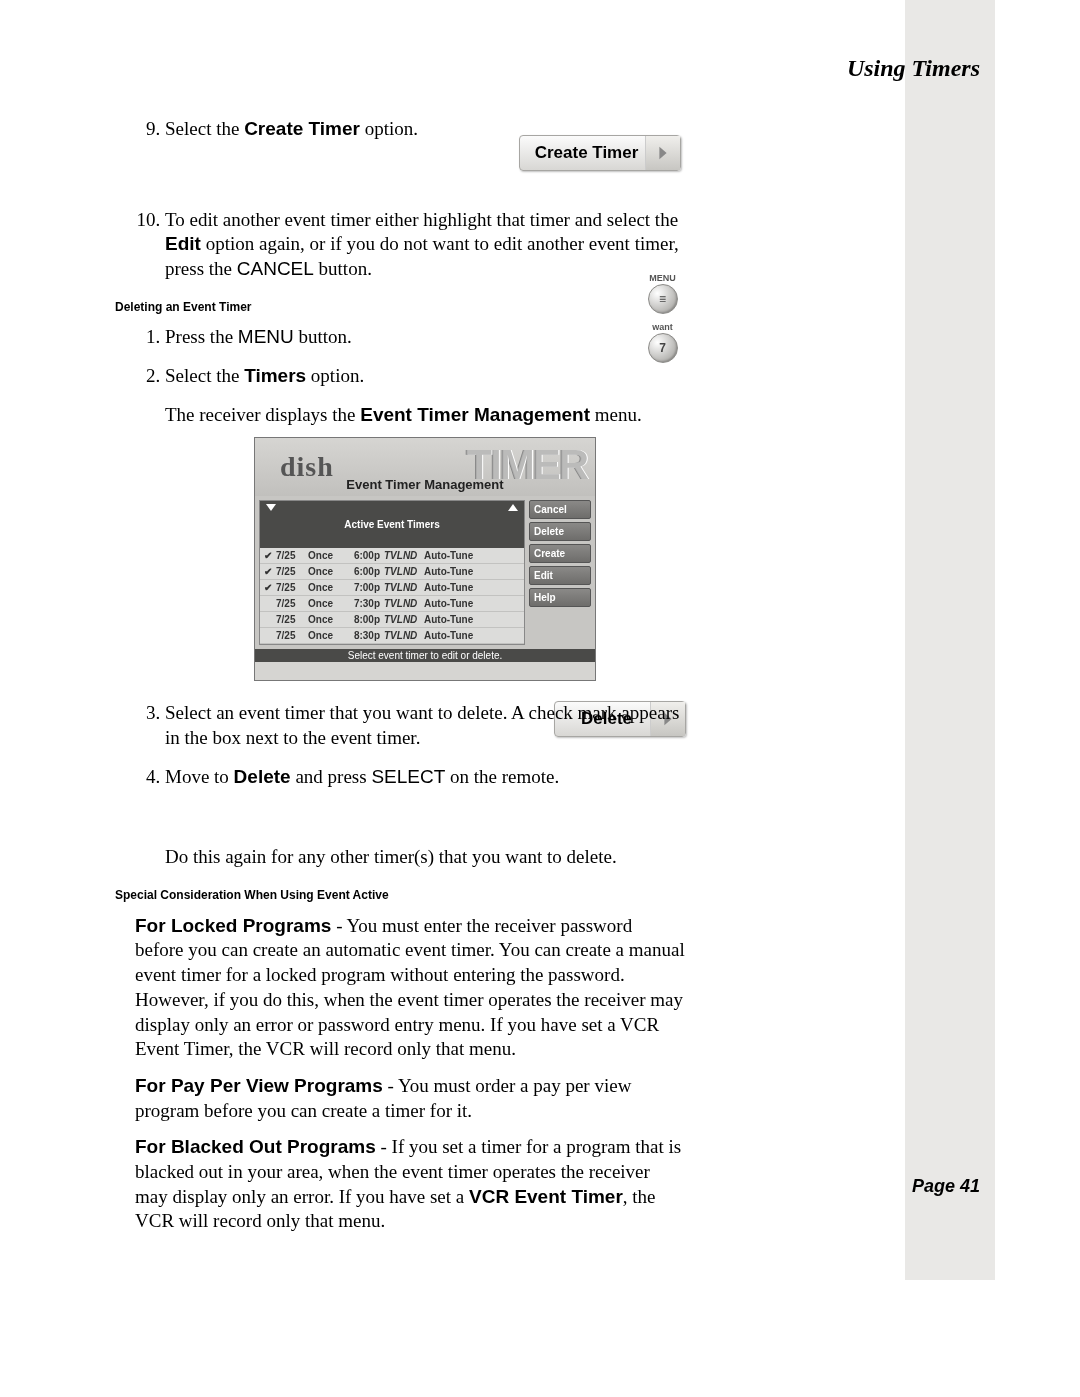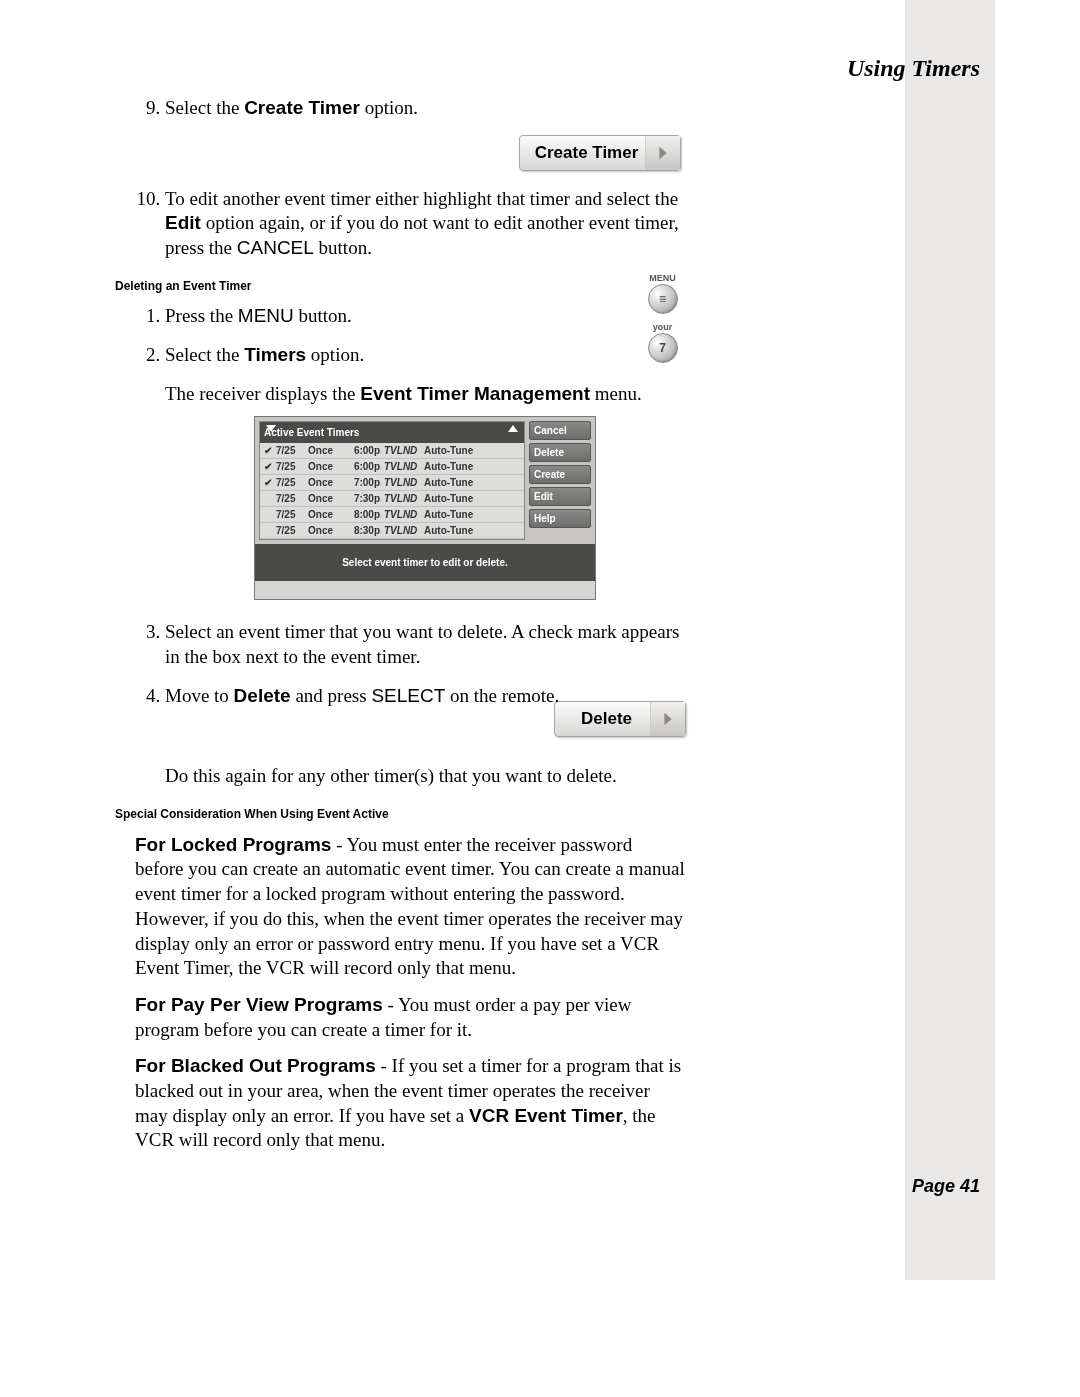--- a/index.html
+++ b/index.html
@@ -38,21 +38,21 @@
     bottom: 200px;
     right: 100px;
     font-family: Arial, Helvetica, sans-serif;
     font-weight: bold;
     font-style: italic;
     font-size: 18px;
     text-align: center;
   }
   .content {
     position: absolute;
-    top: 96px;
+    top: 117px;
     left: 115px;
     width: 570px;
     font-size: 19px;
     line-height: 1.3;
   }
   ol.main {
     padding-left: 50px;
     margin: 0 0 18px 0;
   }
   ol.main li {
@@ -193,21 +193,22 @@
     flex: 1;
     background: #dcdcda;
     border: 1px solid #888;
     font-size: 10px;
   }
   .timer-list-hdr {
     background: #4a4a48;
     color: #fff;
     font-weight: bold;
     font-size: 10px;
-    padding: 4px;
+    text-align: center;
+    padding: 17px;
     position:relative;
   }
   .timer-list-hdr .tri-l {
     position:absolute;
     left:6px; top:3px;
     width:0;height:0;
     border-left:5px solid transparent;
     border-right:5px solid transparent;
     border-top:7px solid #fff;
   }
@@ -243,23 +244,23 @@
     font-weight: bold;
     padding: 2px 4px;
     margin-bottom: 3px;
     border-radius: 2px;
     border: 1px solid #555;
   }
   .timer-footer {
     background: #4a4a48;
     color:#fff;
     font-size:10px;
-    font-weight:bold;
+    font-weight:normal;
     text-align:center;
-    padding:12px;
+    padding:0;
   }
   .timer-bottom-pad {
     height: 18px;
     background: #d6d5d2;
   }
   svg.arrow-svg { width:18px; height:18px; }
 </style>
 </head>
 <body>
 
@@ -284,21 +285,21 @@
     <span class="arrow">
       <svg class="arrow-svg" viewBox="0 0 20 20">
           <path d="M6 3 L14 10 L6 17 Z" fill="#888"></path>
         </svg>
     </span>
   </div>
 
   <div class="remote-stack">
     <div class="remote-lbl">MENU</div>
     <div class="remote-circ">≡</div>
-    <div class="remote-lbl">your</div>
+    <div class="remote-lbl">want</div>
     <div class="remote-circ">7</div>
   </div>
 
   <div class="content">
 
     <ol class="main" start="9">
       <li>
         <span>Select the </span><span class="bold-sans">Create Timer</span><span> option.</span>
         <div class="spacer-create"></div>
       </li>
@@ -314,20 +315,25 @@
         <span>Press the </span><span class="sans">MENU</span><span> button.</span>
       </li>
       <li>
         <span>Select the </span><span class="bold-sans">Timers</span><span> option.</span>
         <p style="margin:14px 0 8px 0">
           <span>The receiver displays the </span><span class="bold-sans">Event Timer Management</span><span> menu.</span>
         </p>
 
         
         <div class="timer-shot">
+          <div class="timer-banner">
+            <span class="timer-logo">dish</span>
+            <span class="timer-big">TIMER</span>
+            <span class="timer-subtitle">Event Timer Management</span>
+          </div>
           <div class="timer-body">
             <div class="timer-list">
               <div class="timer-list-hdr">
                 <span class="tri-l"></span>
                 <span>Active Event Timers</span>
                 <span class="tri-r"></span>
               </div>
               <div id="timer-rows">
                   <div class="timer-row">
                     <span class="chk">✔</span>

